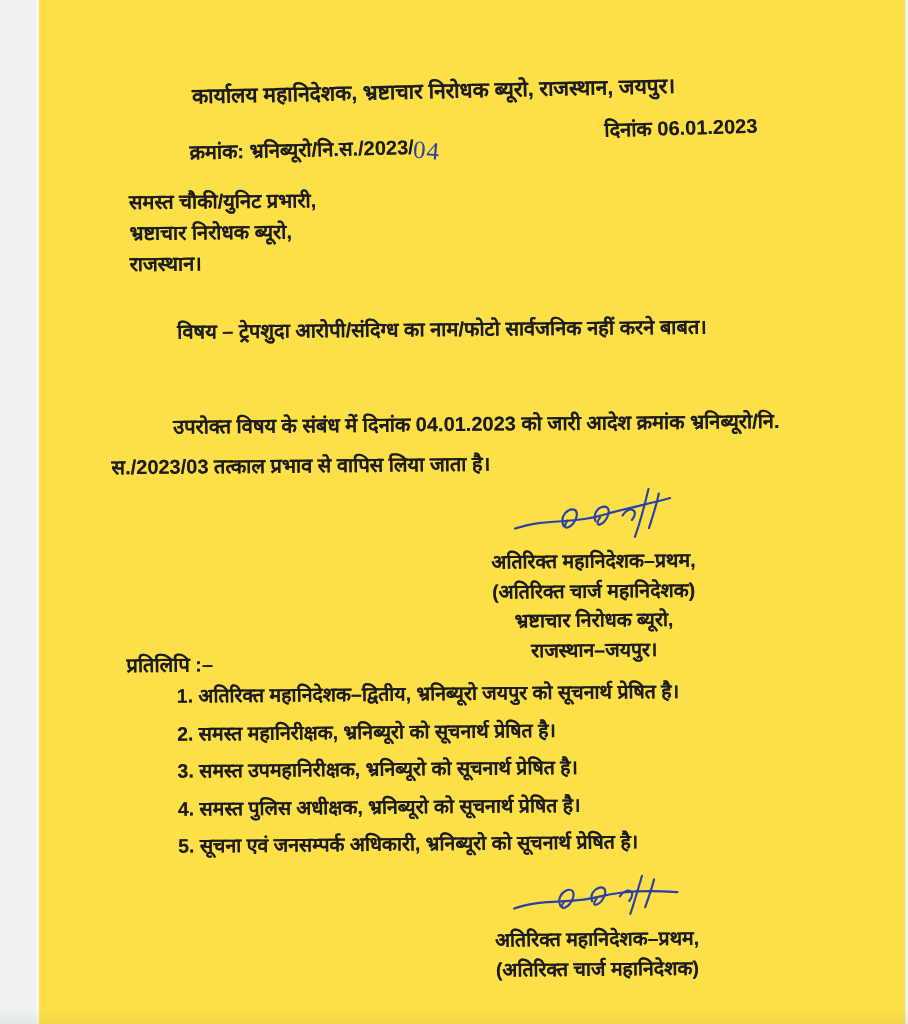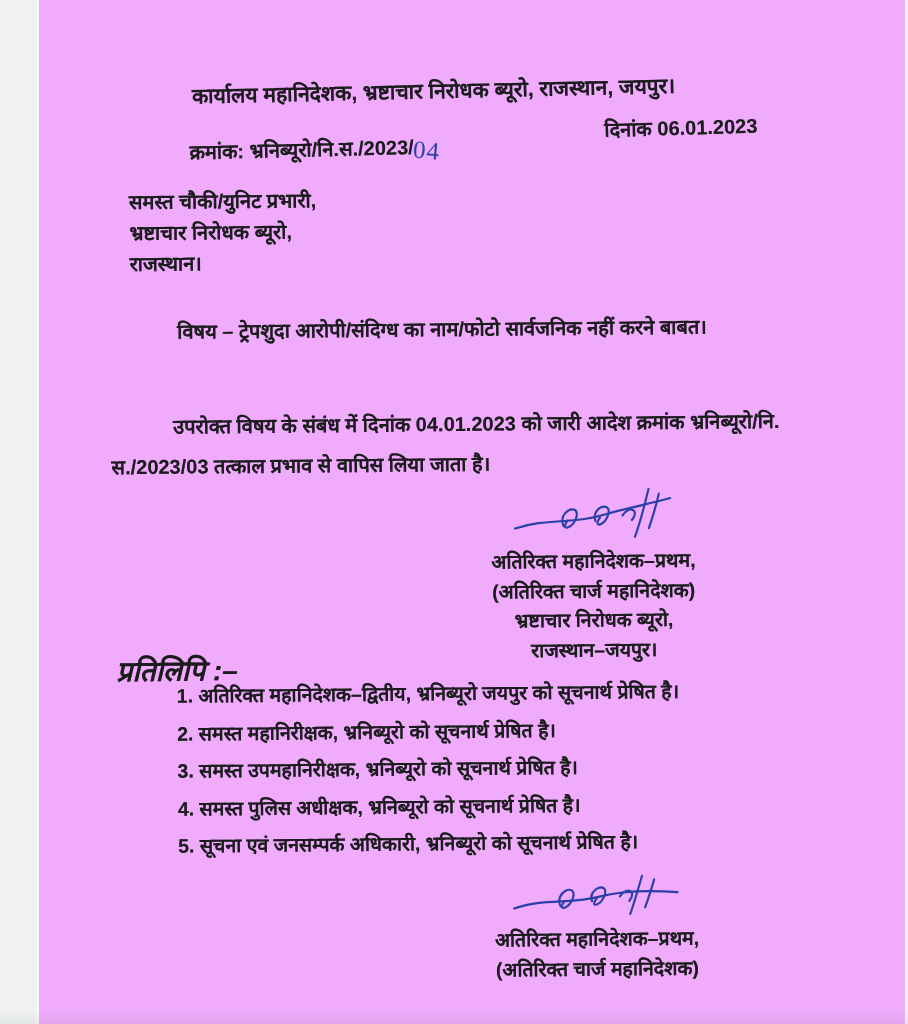--- a/index.html
+++ b/index.html
@@ -3,21 +3,21 @@
 <meta charset="utf-8">
 <style>
   html,body{margin:0;padding:0;}
   body{
     width:908px;height:1024px;overflow:hidden;
     background:#ffffff;
     font-family:"Liberation Sans",sans-serif;
     position:relative;
   }
   .scan-page{
-    position:absolute;inset:0;background:#f0abfc;
+    position:absolute;inset:0;background:#fde047;
   }
   
   .edge-strip{
     position:absolute;left:0;top:0;width:36px;height:1024px;
     background:#eff1f2;border-right:3px solid #f4f7f7;
   }
   .edge-strip-right{
     position:absolute;right:0;top:0;width:3px;height:1024px;
     background:#f0f3f3;
   }
@@ -72,22 +72,22 @@
   }
   .body-para .line-1{padding-left:62px;}
   .sig-block{
     position:absolute;width:330px;text-align:center;
     font-size:19.5px;font-weight:bold;line-height:29.5px;
   }
   .sig-block-1{left:428px;top:488px;}
   .sig-block-2{left:428px;top:872px;}
   .sig-scribble{display:block;margin:0 auto 2px auto;}
   .copy-label{
-    position:absolute;left:115px;top:648px;
-    font-size:28px;font-weight:bold;font-style:italic;
+    position:absolute;left:125px;top:648px;
+    font-size:20px;font-weight:bold;
   }
   .copy-list{
     position:absolute;left:175px;top:679px;
     font-size:19.5px;font-weight:bold;
   }
   .copy-list .copy-item{height:37.6px;}
 </style>
 </head>
 <body>
 

